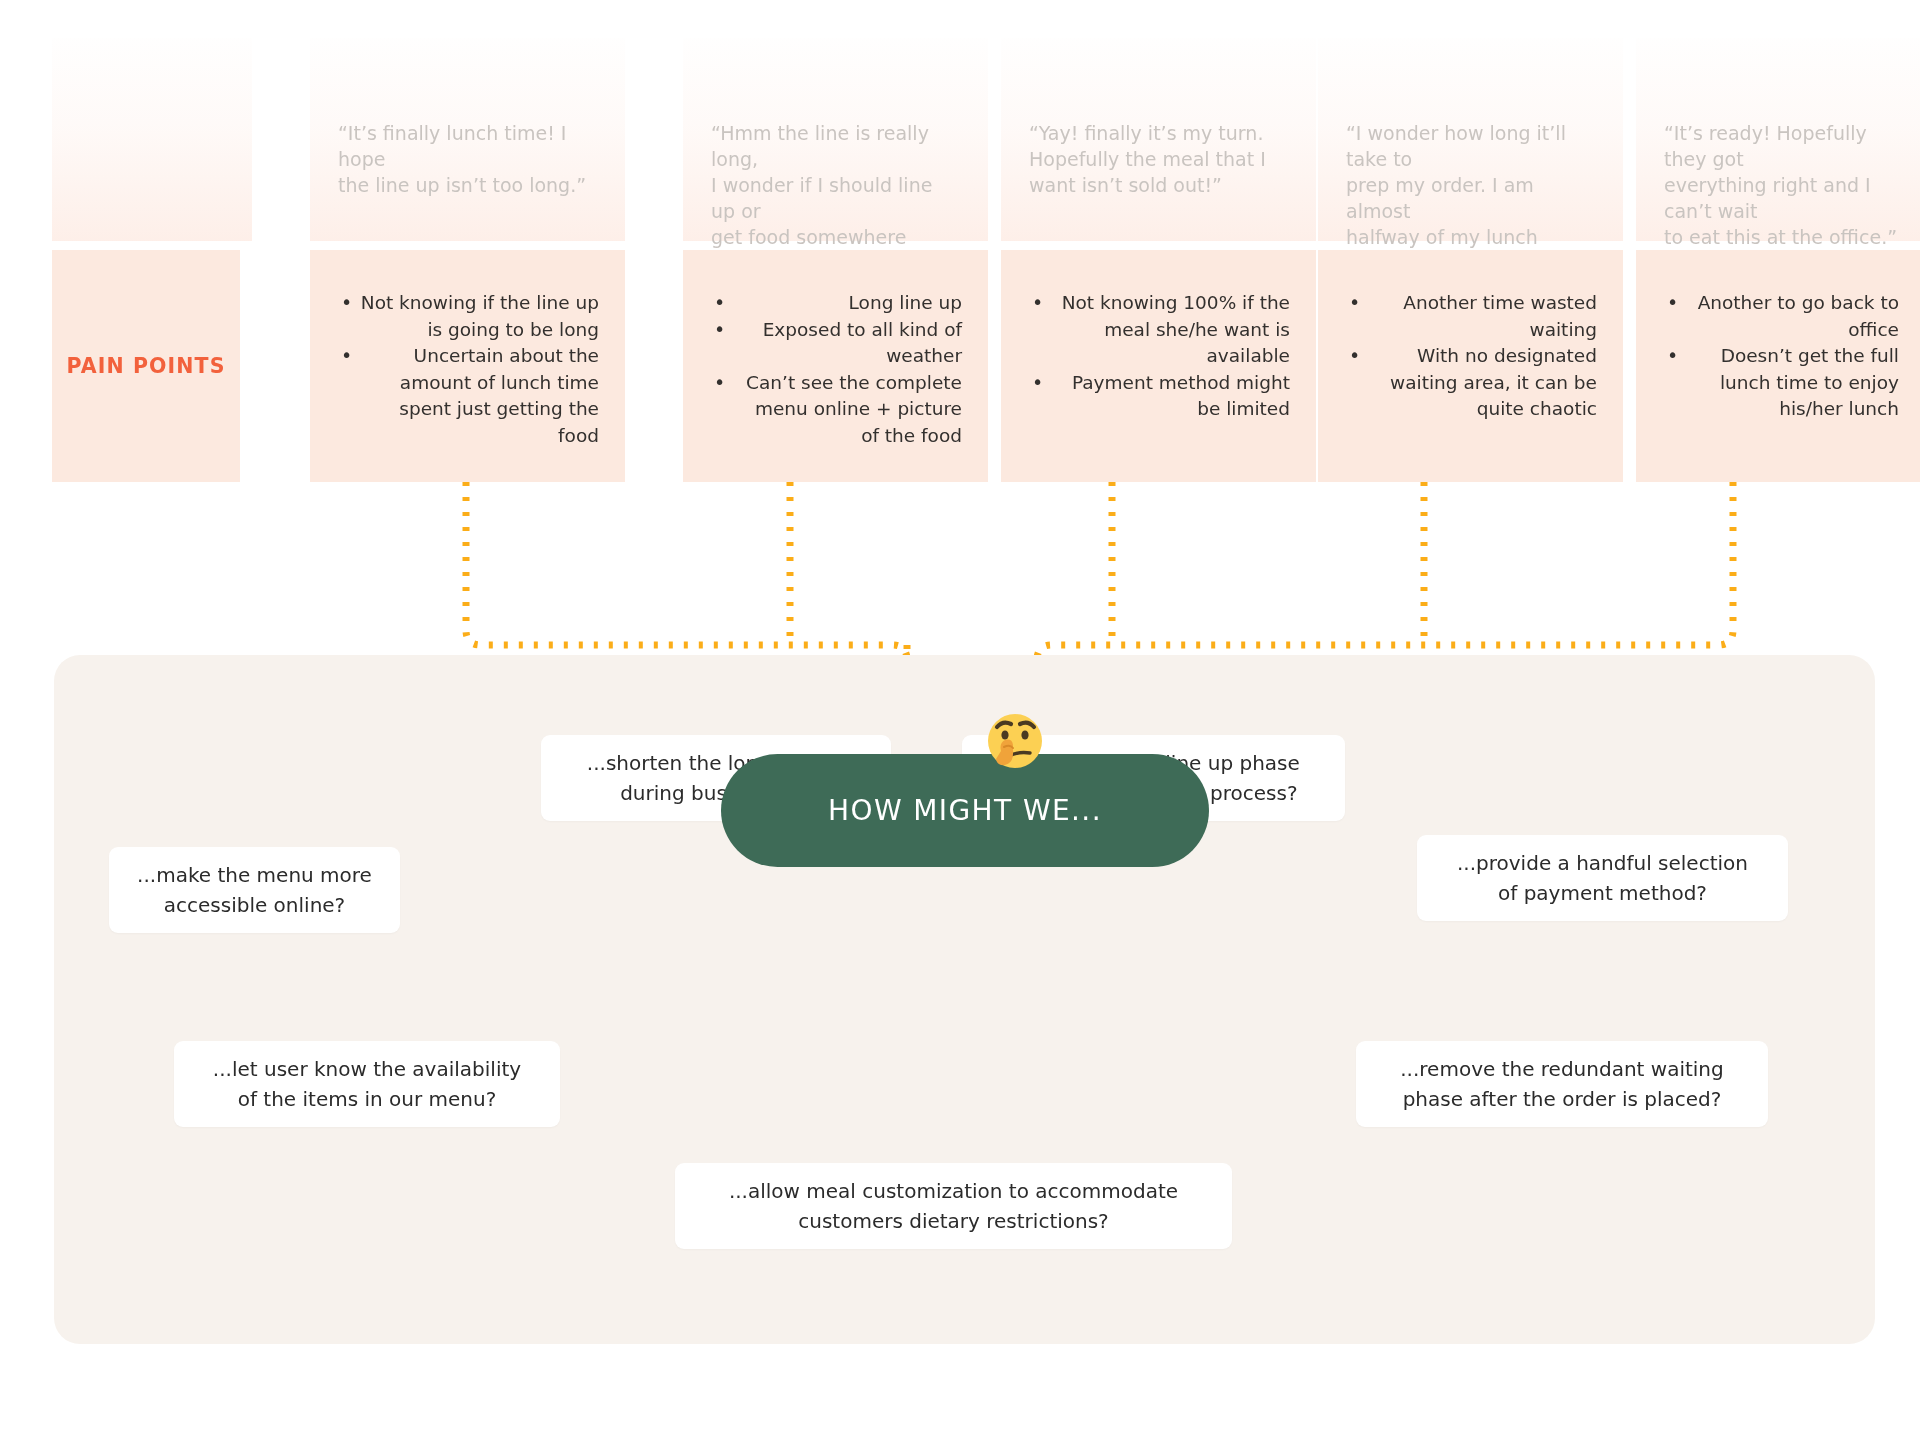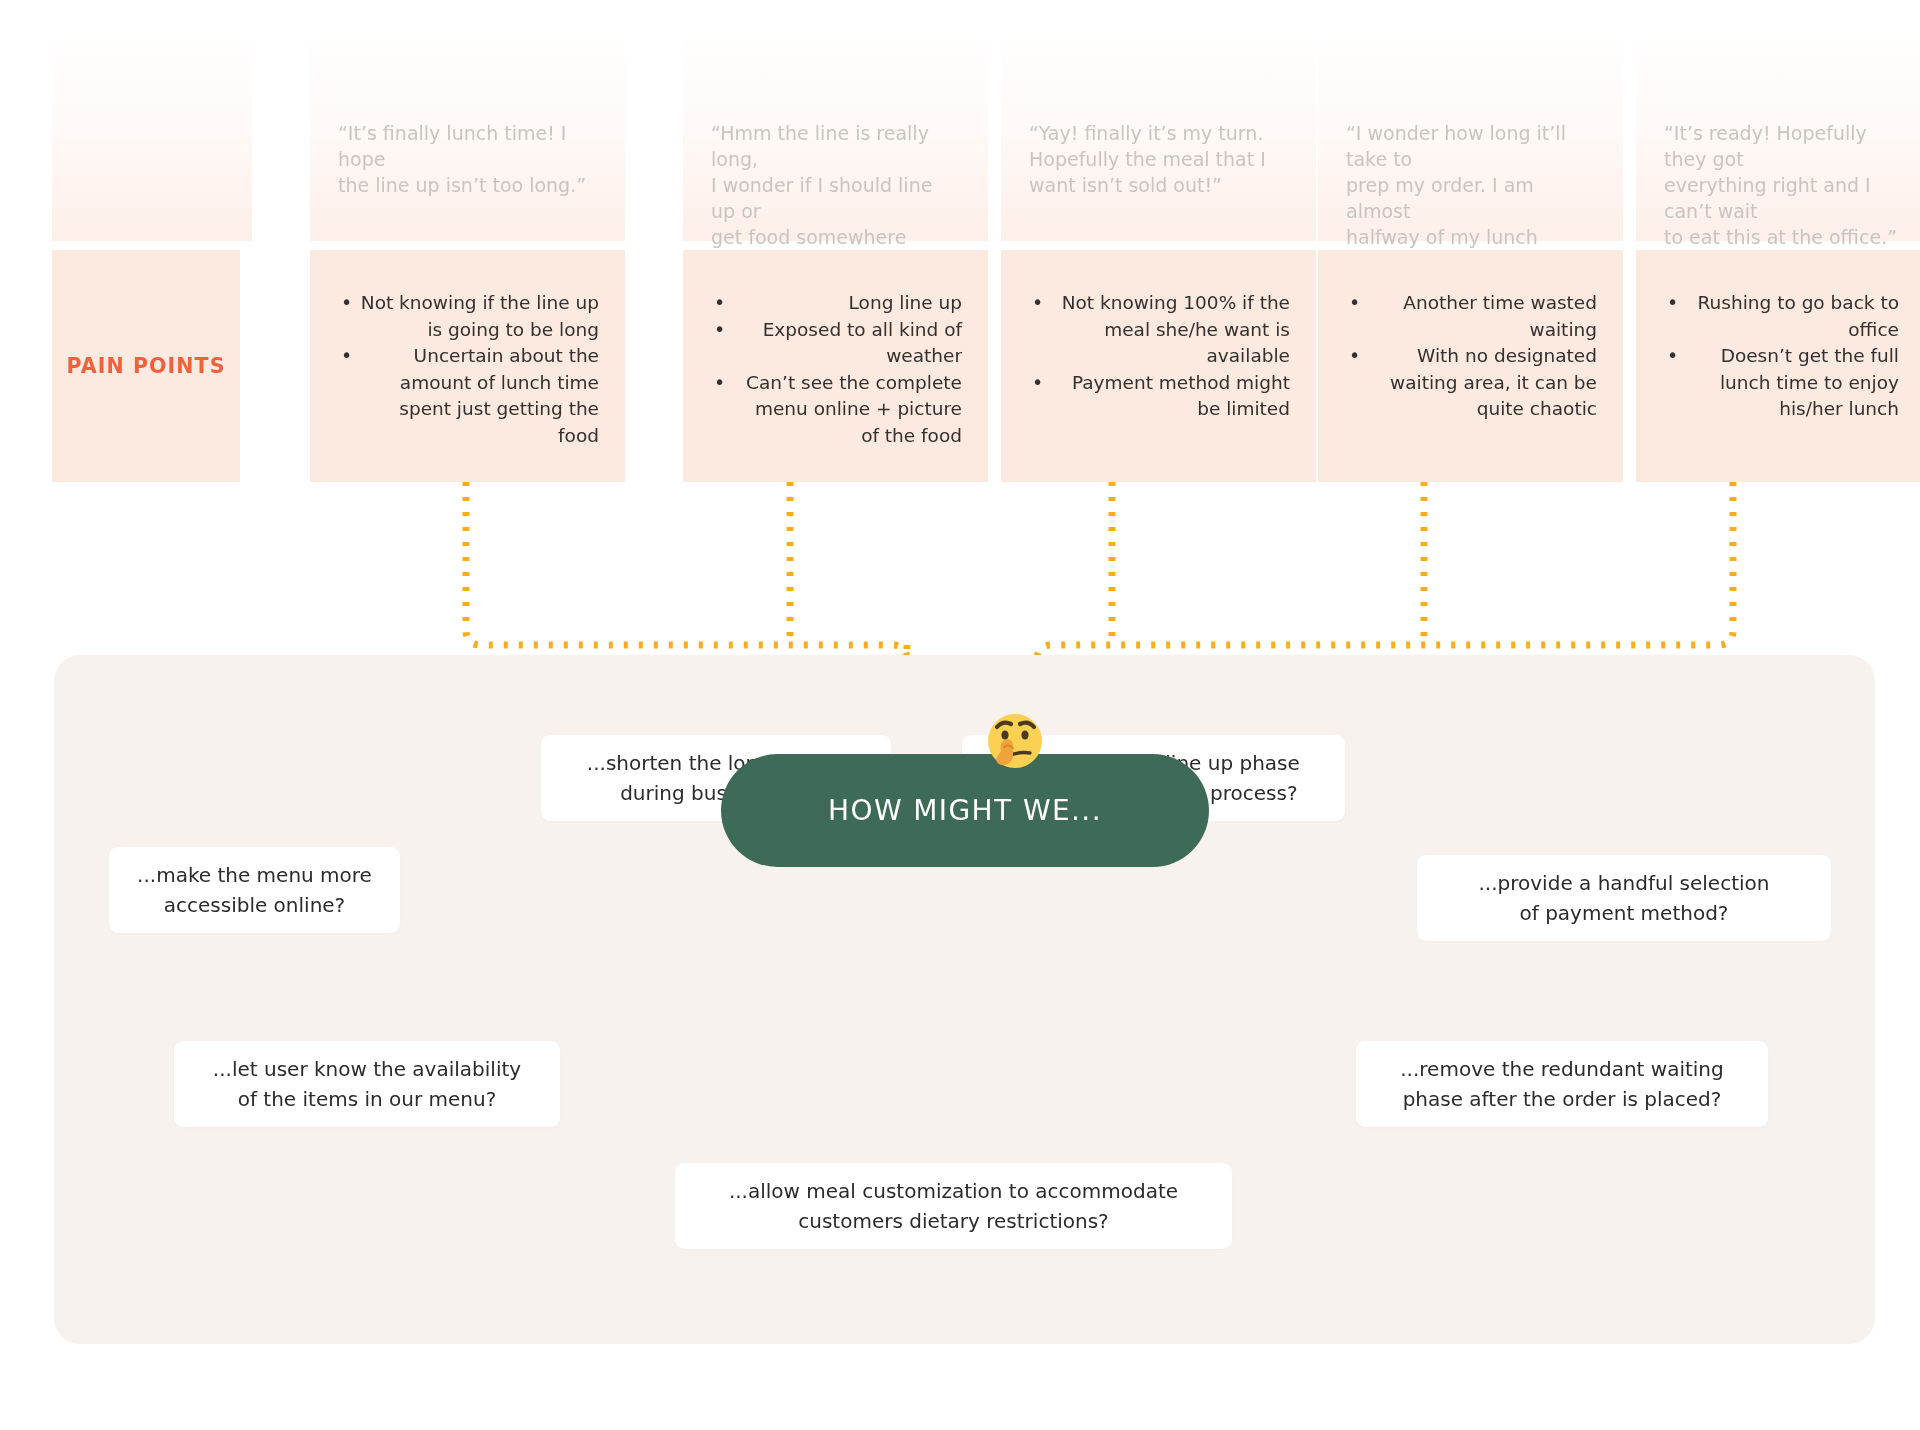--- a/index.html
+++ b/index.html
@@ -248,21 +248,21 @@
   </div>
 
   <div class="jcol" style="left:1584px; width:289px;">
     <div class="quote-cell">
       <div class="quote-text">“It’s ready! Hopefully they got
 everything right and I can’t wait
 to eat this at the office.”</div>
     </div>
     <div class="pain-cell">
       <ul class="pain-list">
-        <li>Rushing to go back to office</li>
+        <li>Another to go back to office</li>
         <li>Doesn’t get the full lunch time to enjoy his/her lunch</li>
       </ul>
     </div>
   </div>
 </div>
 
 <div id="connectors">
   <svg width="1920" height="185" viewBox="0 0 1920 185">
     <g fill="none" stroke="#FBAD18" stroke-width="7" stroke-linecap="butt" stroke-dasharray="4 11">
 
@@ -287,21 +287,21 @@
   <div class="hmw-card" style="left:908px; top:80px; width:383px; height:86px;">
     <span>...eliminate the line up phase
 during the ordering process?</span>
   </div>
 
   <div class="hmw-card" style="left:55px; top:192px; width:291px; height:86px;">
     <span>...make the menu more
 accessible online?</span>
   </div>
 
-  <div class="hmw-card" style="left:1363px; top:180px; width:414px; height:86px;margin-top:20px;">
+  <div class="hmw-card" style="left:1363px; top:180px; width:371px; height:86px;">
     <span>...provide a handful selection
 of payment method?</span>
   </div>
 
   <div class="hmw-card" style="left:120px; top:386px; width:386px; height:86px;">
     <span>...let user know the availability
 of the items in our menu?</span>
   </div>
 
   <div class="hmw-card" style="left:1302px; top:386px; width:412px; height:86px;">

